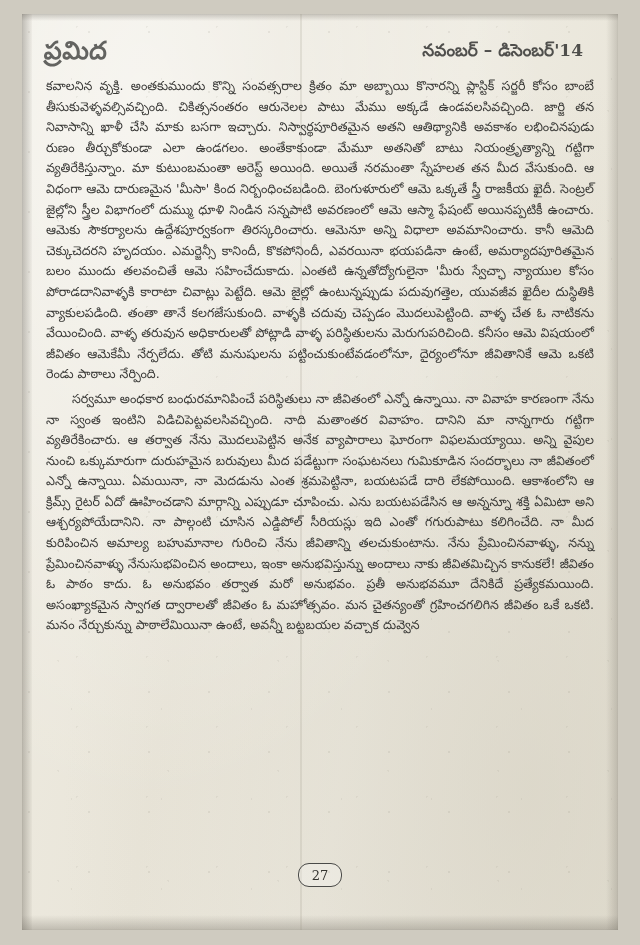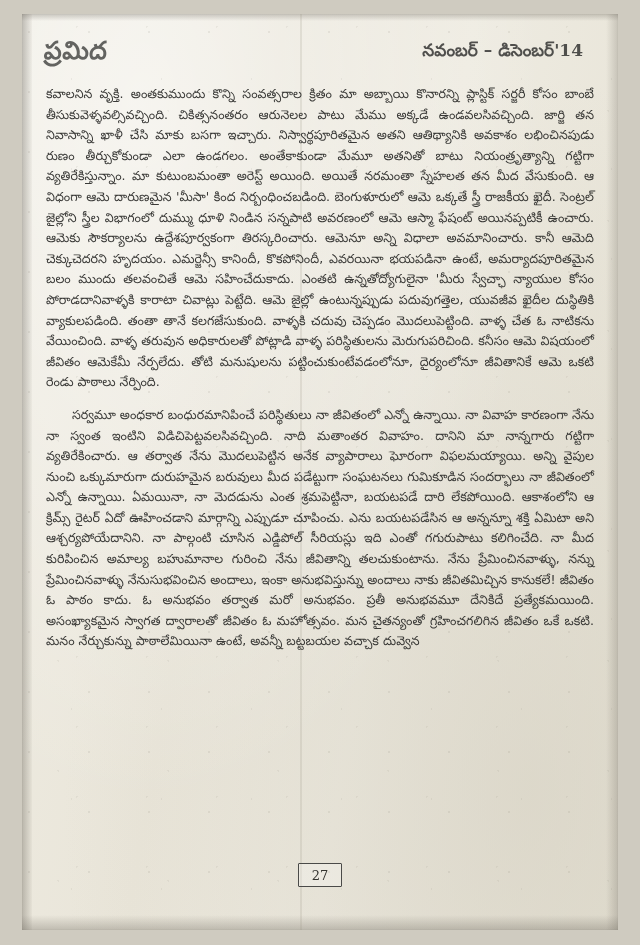--- a/index.html
+++ b/index.html
@@ -107,35 +107,35 @@
     width: 548px;
     font-family: "DejaVu Sans", sans-serif;
     font-size: 12.6px;
     line-height: 20.6px;
     color: #2c2c2a;
     text-align: justify;
     text-justify: inter-word;
     opacity: 0.93;
   }
   .body-text p {
-    margin: 12px 0 0 0;
+    margin: 4px 0 0 0;
   }
   .body-text p.indent {
     text-indent: 26px;
   }
 
   .page-number {
     position: absolute;
     left: 50%;
     transform: translateX(-50%);
     bottom: 58px;
     width: 42px;
     height: 22px;
     border: 1.4px solid #4a4a48;
-    border-radius: 1px;
+    border-radius: 11px;
     display: flex;
     align-items: center;
     justify-content: center;
     font-family: "DejaVu Serif", serif;
     font-size: 13px;
     color: #33332f;
     background: rgba(255,255,255,0.25);
   }
 
   

